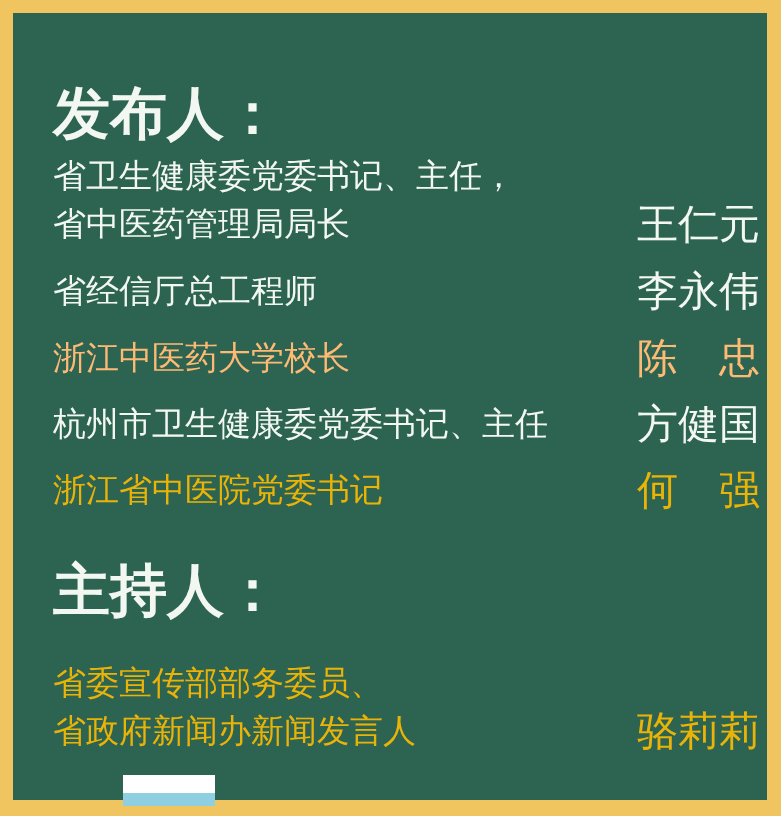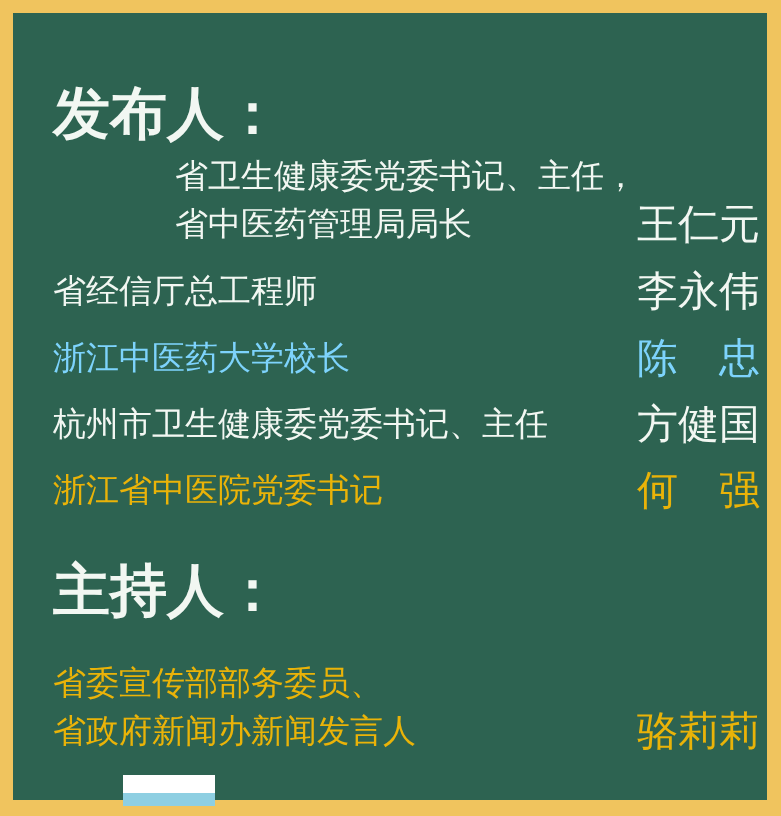--- a/index.html
+++ b/index.html
@@ -49,21 +49,21 @@
   .entry-title {
     white-space: pre-line;
     text-align: left;
   }
   .entry-name {
     font-size: 41px;
     white-space: pre;
     text-align: right;
     flex-shrink: 0;
   }
-  .r0 { top: 139px; justify-content: flex-end; }
+  .r0 { top: 139px; }
   .r1 { top: 254px; }
   .r2 { top: 321px; }
   .r3 { top: 387px; }
   .r4 { top: 453px; }
   .r5 { top: 646px; }
   .deco {
     position: absolute;
     left: 123px;
     top: 775px;
     width: 92px;
@@ -91,21 +91,21 @@
       <div class="entry-title">省卫生健康委党委书记、主任，
 省中医药管理局局长</div>
       <div class="entry-name">王仁元</div>
     </div>
 
     <div class="entry r1" style="color: rgb(242, 247, 242);">
       <div class="entry-title">省经信厅总工程师</div>
       <div class="entry-name">李永伟</div>
     </div>
 
-    <div class="entry r2" style="color: #7dd3fc;">
+    <div class="entry r2" style="color: #fdba74;">
       <div class="entry-title">浙江中医药大学校长</div>
       <div class="entry-name">陈　忠</div>
     </div>
 
     <div class="entry r3" style="color: rgb(242, 247, 242);">
       <div class="entry-title">杭州市卫生健康委党委书记、主任</div>
       <div class="entry-name">方健国</div>
     </div>
 
     <div class="entry r4" style="color: #eab308;">

